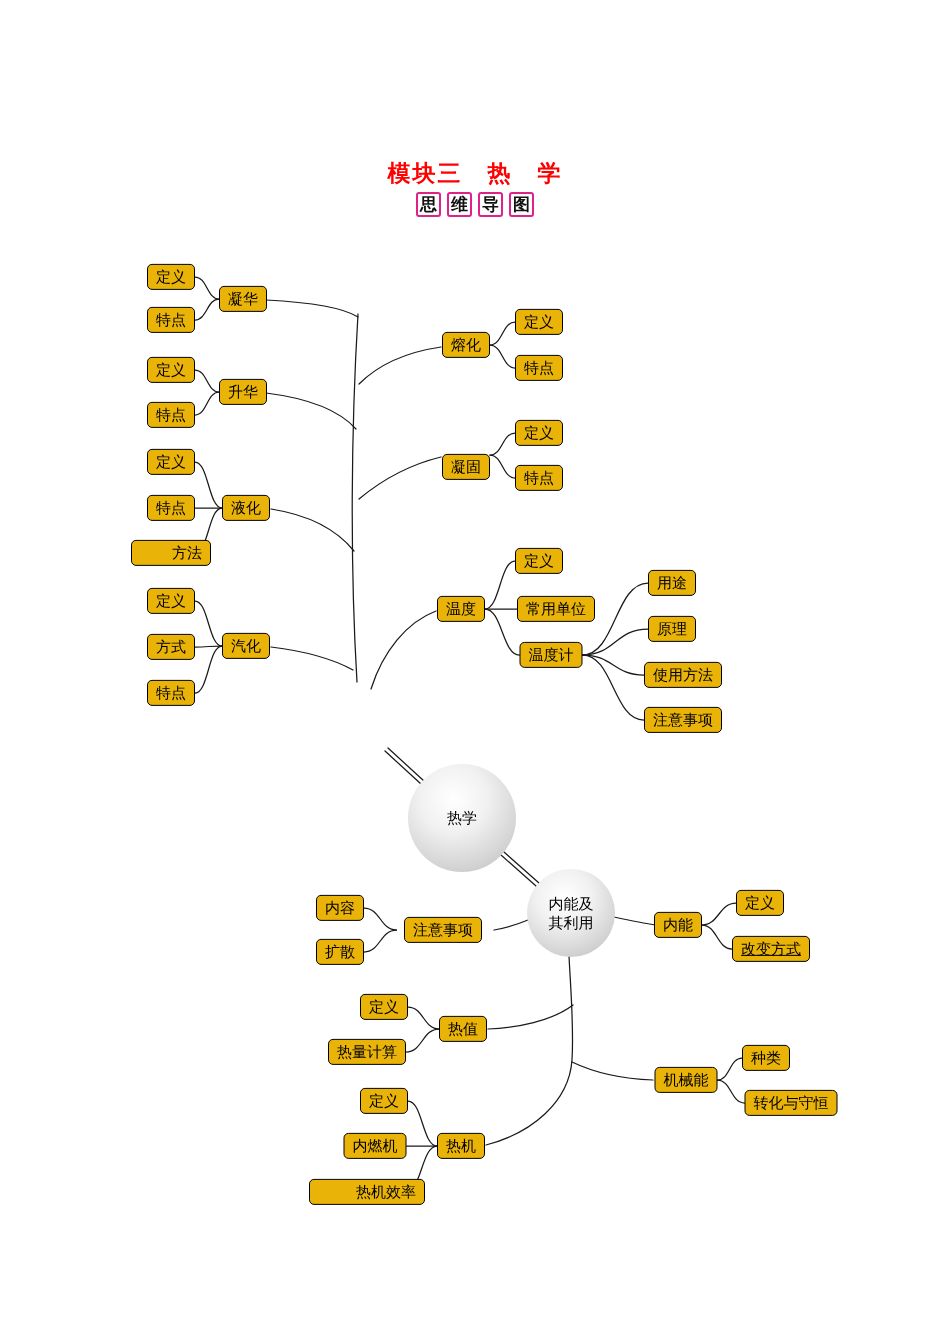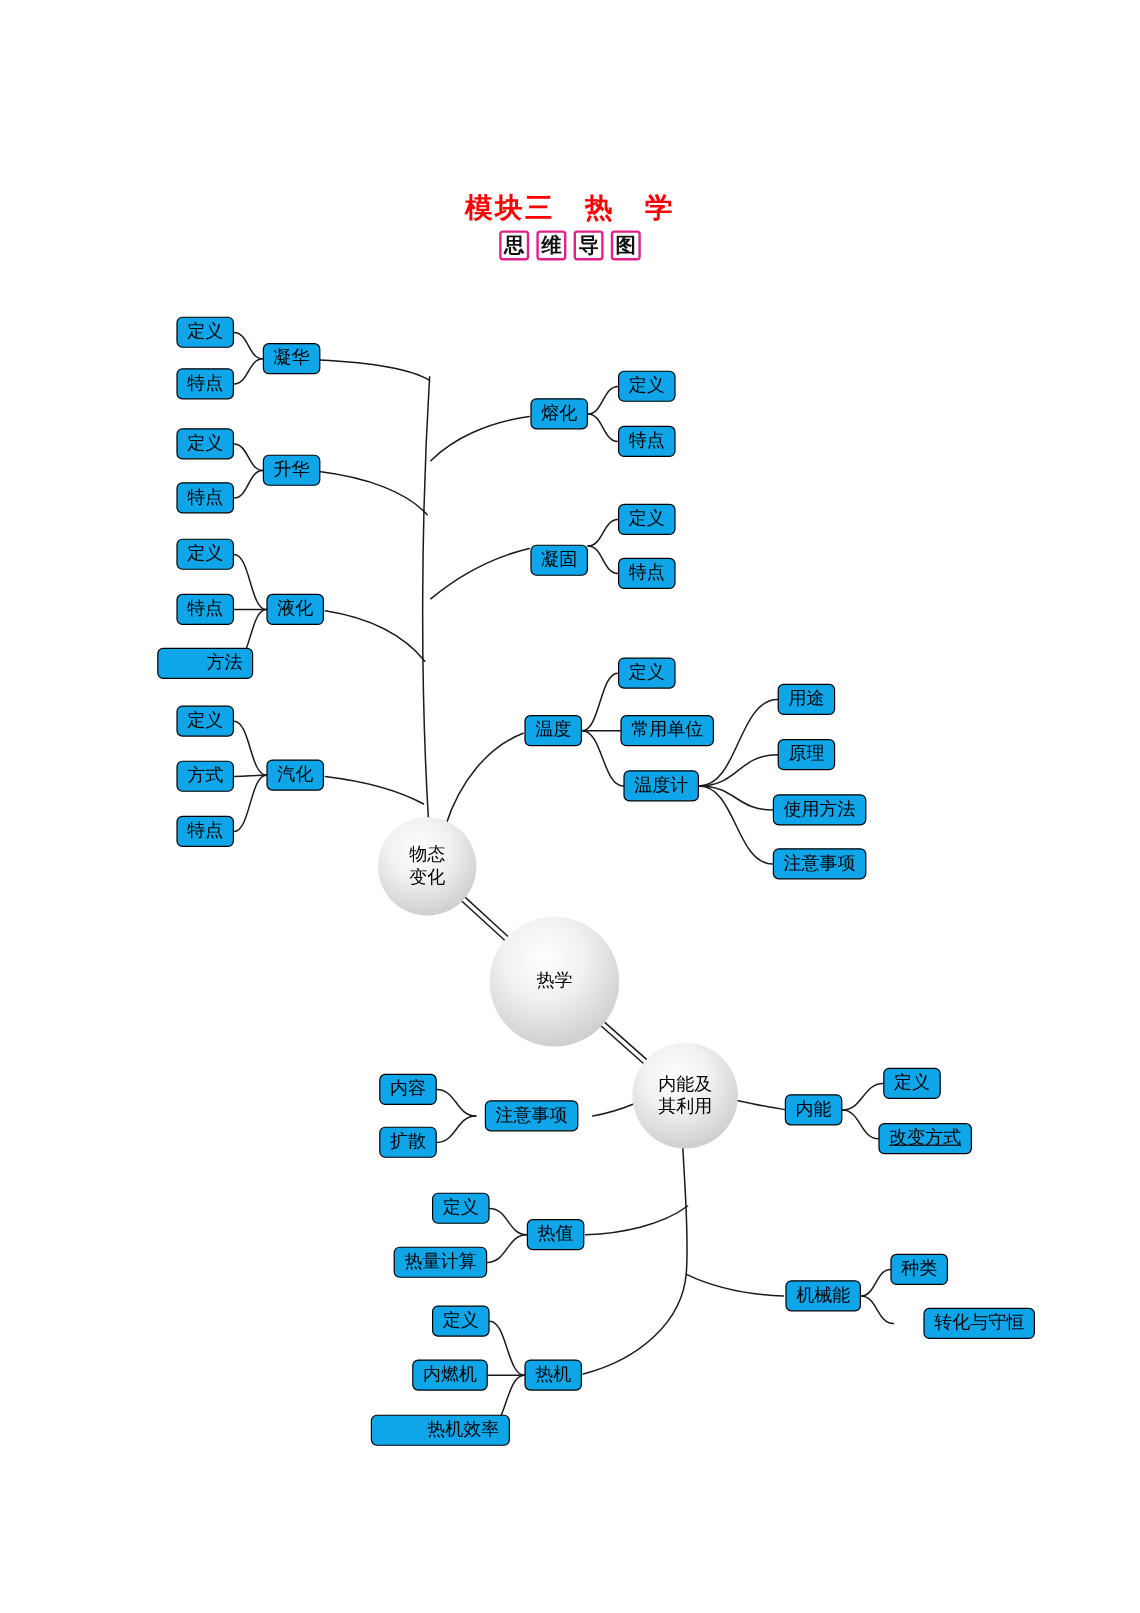--- a/index.html
+++ b/index.html
@@ -13,21 +13,21 @@
     margin-top:24px;
   }
   .badge { position:absolute; top:192px; left:0; width:100%; text-align:center; }
   .badge span {
     display:inline-block; border:2px solid #e0218a; border-radius:3px;
     padding:0 2px; margin:0 3px; font-size:17px; font-weight:bold;
     color:#111111; line-height:21px; min-width:24px;
   }
   .node {
     position:absolute; transform:translate(-50%,-50%);
-    background:#0ea5e9; border:1.3px solid #000000; border-radius:5px;
+    background:#eab308; border:1.3px solid #000000; border-radius:5px;
     padding:2px 8px; font-size:15px; line-height:1.35; white-space:nowrap;
     color:#000000; z-index:2;
   }
   .circle {
     position:absolute; border-radius:50%;
     display:flex; align-items:center; justify-content:center;
     text-align:center; font-size:15px; line-height:1.3; color:#000000;
     white-space:pre-line; z-index:2;
     background:radial-gradient(circle at 42% 32%, #ffffff 0%, #f1f1f1 35%, #d3d3d3 72%, #b9b9b9 100%);
   }
@@ -122,25 +122,23 @@
       <div class="node" style="left: 340px; top: 908px;">内容</div>
       <div class="node" style="left: 340px; top: 952px;">扩散</div>
       <div class="node" style="left: 443px; top: 930px;">注意事项</div>
       <div class="node" style="left: 678px; top: 925px;">内能</div>
       <div class="node" style="left: 760px; top: 903px;">定义</div>
       <div class="node" style="left: 771px; top: 949px; text-decoration: underline;">改变方式</div>
       <div class="node" style="left: 384px; top: 1007px;">定义</div>
       <div class="node" style="left: 367px; top: 1052px;">热量计算</div>
       <div class="node" style="left: 463px; top: 1029px;">热值</div>
       <div class="node" style="left: 766px; top: 1058px;">种类</div>
-      <div class="node" style="left: 816px; top: 1103px; text-align: center;">转化与守恒</div>
+      <div class="node" style="left: 791px; top: 1103px; text-align: center;">转化与守恒</div>
       <div class="node" style="left: 686px; top: 1080px;">机械能</div>
       <div class="node" style="left: 384px; top: 1101px;">定义</div>
       <div class="node" style="left: 375px; top: 1146px;">内燃机</div>
       <div class="node" style="left: 367px; top: 1192px; padding-left: 46px;">热机效率</div>
       <div class="node" style="left: 461px; top: 1146px;">热机</div>
-      <div class="circle" style="left: 315px; top: 681px; width: 82px; height: 82px;">物态
-变化</div>
       <div class="circle" style="left: 408px; top: 764px; width: 108px; height: 108px;">热学</div>
       <div class="circle" style="left: 527px; top: 869px; width: 88px; height: 88px;">内能及
 其利用</div>
     </div>
 </div>
 
 </body></html>

